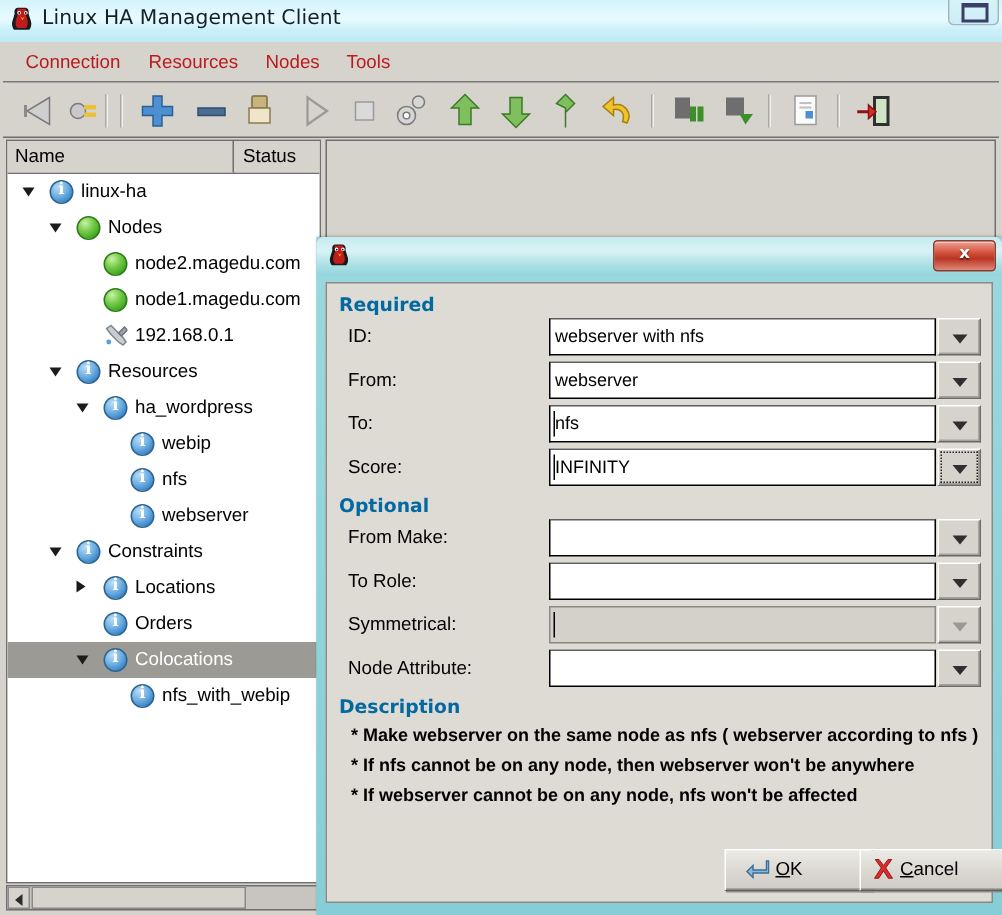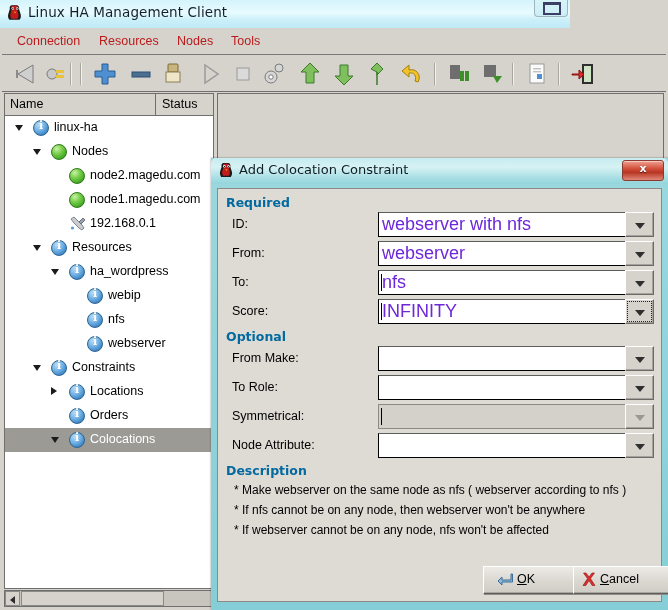--- a/index.html
+++ b/index.html
@@ -17,21 +17,21 @@
   }
 
   
   .main-window {
     position: absolute;
     left: 0; top: 0; width: 668px; height: 610px;
     background: #d6d3cd;
   }
   .main-titlebar {
     position: absolute;
-    left: 0; top: 0; width: 570px; height: 28px;
+    left: 0; top: 0; width: 668px; height: 28px;
     background: linear-gradient(to bottom, #d3f4fb 0%, #e8fbff 45%, #ccf0fa 70%, #bfe9f5 100%);
     overflow: hidden;
     text-decoration: underline;
   }
   .main-title-txt {
     position: absolute; left: 28px; top: 4px;
     font-size: 13.5px; color: #14202b;
     font-family: "DejaVu Sans", sans-serif;
     letter-spacing: .1px;
   }
@@ -266,28 +266,28 @@
   }
   .f-label {
     position: absolute; left: 14px;
     font-size: 12.5px; color: #000;
   }
   .f-combo {
     position: absolute; left: 148px;
     width: 288px; height: 25px;
   }
   .f-combo .txt {
-    position: absolute; left: 12px; top: 0;
+    position: absolute; left: 0; top: 0;
     width: 258px; height: 25px;
     background: #fff;
     border: 1px solid #000;
     border-top-color: #5d5d5d;
     box-sizing: border-box;
-    font-size: 18px;
-    color: #6d28d9;
+    font-size: 12px;
+    color: #000000;
     line-height: 23px;
     padding-left: 3px;
     overflow: hidden;
     white-space: nowrap;
   }
   .f-combo .txt.caret::before {
     content: ""; position: absolute; left: 2px; top: 3px;
     width: 1px; height: 17px; background: #000;
   }
   .f-combo .txt.disabled {
@@ -313,20 +313,21 @@
   .f-combo .arrow.light::after { border-top-color: #9b9894; }
   .f-combo .arrow.focus {
     outline: 1px dotted #222;
     outline-offset: -3px;
   }
 
   .desc-line {
     position: absolute; left: 16px;
     font-size: 12px; color: #000;
     white-space: nowrap;
+    font-weight: bold;
   }
 
   .btn {
     position: absolute;
     height: 28px;
     background: linear-gradient(to bottom, #eceae6 0%, #dcd9d3 50%, #cfccc6 100%);
     border: 1px solid #ffffff;
     border-right-color: #5f5d59;
     border-bottom-color: #5f5d59;
     box-sizing: border-box;
@@ -507,20 +508,24 @@
             </div>
             <div class="row" style="top: 288px;">
               <div class="ic ic-info" style="left: 64px;"></div>
               <div class="row-label" style="left: 85px;">Orders</div>
             </div>
             <div class="row sel" style="top: 312px;">
               <div class="twisty open" style="left: 46px;"></div>
               <div class="ic ic-info" style="left: 64px;"></div>
               <div class="row-label" style="left: 85px;">Colocations</div>
             </div>
+            <div class="row" style="top: 336px;">
+              <div class="ic ic-info" style="left: 82px;"></div>
+              <div class="row-label" style="left: 103px;">nfs_with_webip</div>
+            </div>
           </div>
       </div>
 
       <div class="tree-hscroll">
         <div class="hs-btn"></div>
         <div class="hs-thumb"></div>
       </div>
 
       <div class="right-panel"></div>
     </div>
@@ -532,21 +537,20 @@
       <div class="dlg-titlebar">
         <svg class="dlg-tux" viewBox="0 0 16 16">
           <path d="M5 1 C3.4 1.3 3 3 3.4 4.4 L2 9 C1.4 11 2.2 13 3 14 L12 14 C13 13 13.6 11 13 9 L11.6 4.6 C12 3 11.4 1.2 9.8 1 Z" fill="#1a1a1a"></path>
           <path d="M5.2 1.6 C4.4 2.4 4.6 4 5.2 4.6 L4 8.6 C3.6 10.4 4.2 12.4 5 13 L10 13 C10.8 12.4 11.4 10.4 11 8.6 L9.8 4.6 C10.4 4 10.6 2.4 9.8 1.6 Z" fill="#c21b1b"></path>
           <circle cx="6" cy="4" r="1.1" fill="#fff"></circle>
             <circle cx="10" cy="4" r="1.1" fill="#fff"></circle>
           <circle cx="6.1" cy="4.1" r="0.55" fill="#000"></circle>
             <circle cx="9.9" cy="4.1" r="0.55" fill="#000"></circle>
           <path d="M6.6 6 L8 7.4 L9.4 6 L8 8.4 Z" fill="#f2c200"></path>
         </svg>
-        <div class="dlg-title-txt">Add Colocation Constraint</div>
         <div class="dlg-close">
           <span>x</span>
         </div>
       </div>
 
       <div class="dlg-body">
 
         <div class="sec-head" style="top:6px;">Required</div>
         <div class="sec-head" style="top:140px;">Optional</div>
         <div class="sec-head" style="top:274px;">Description</div>

